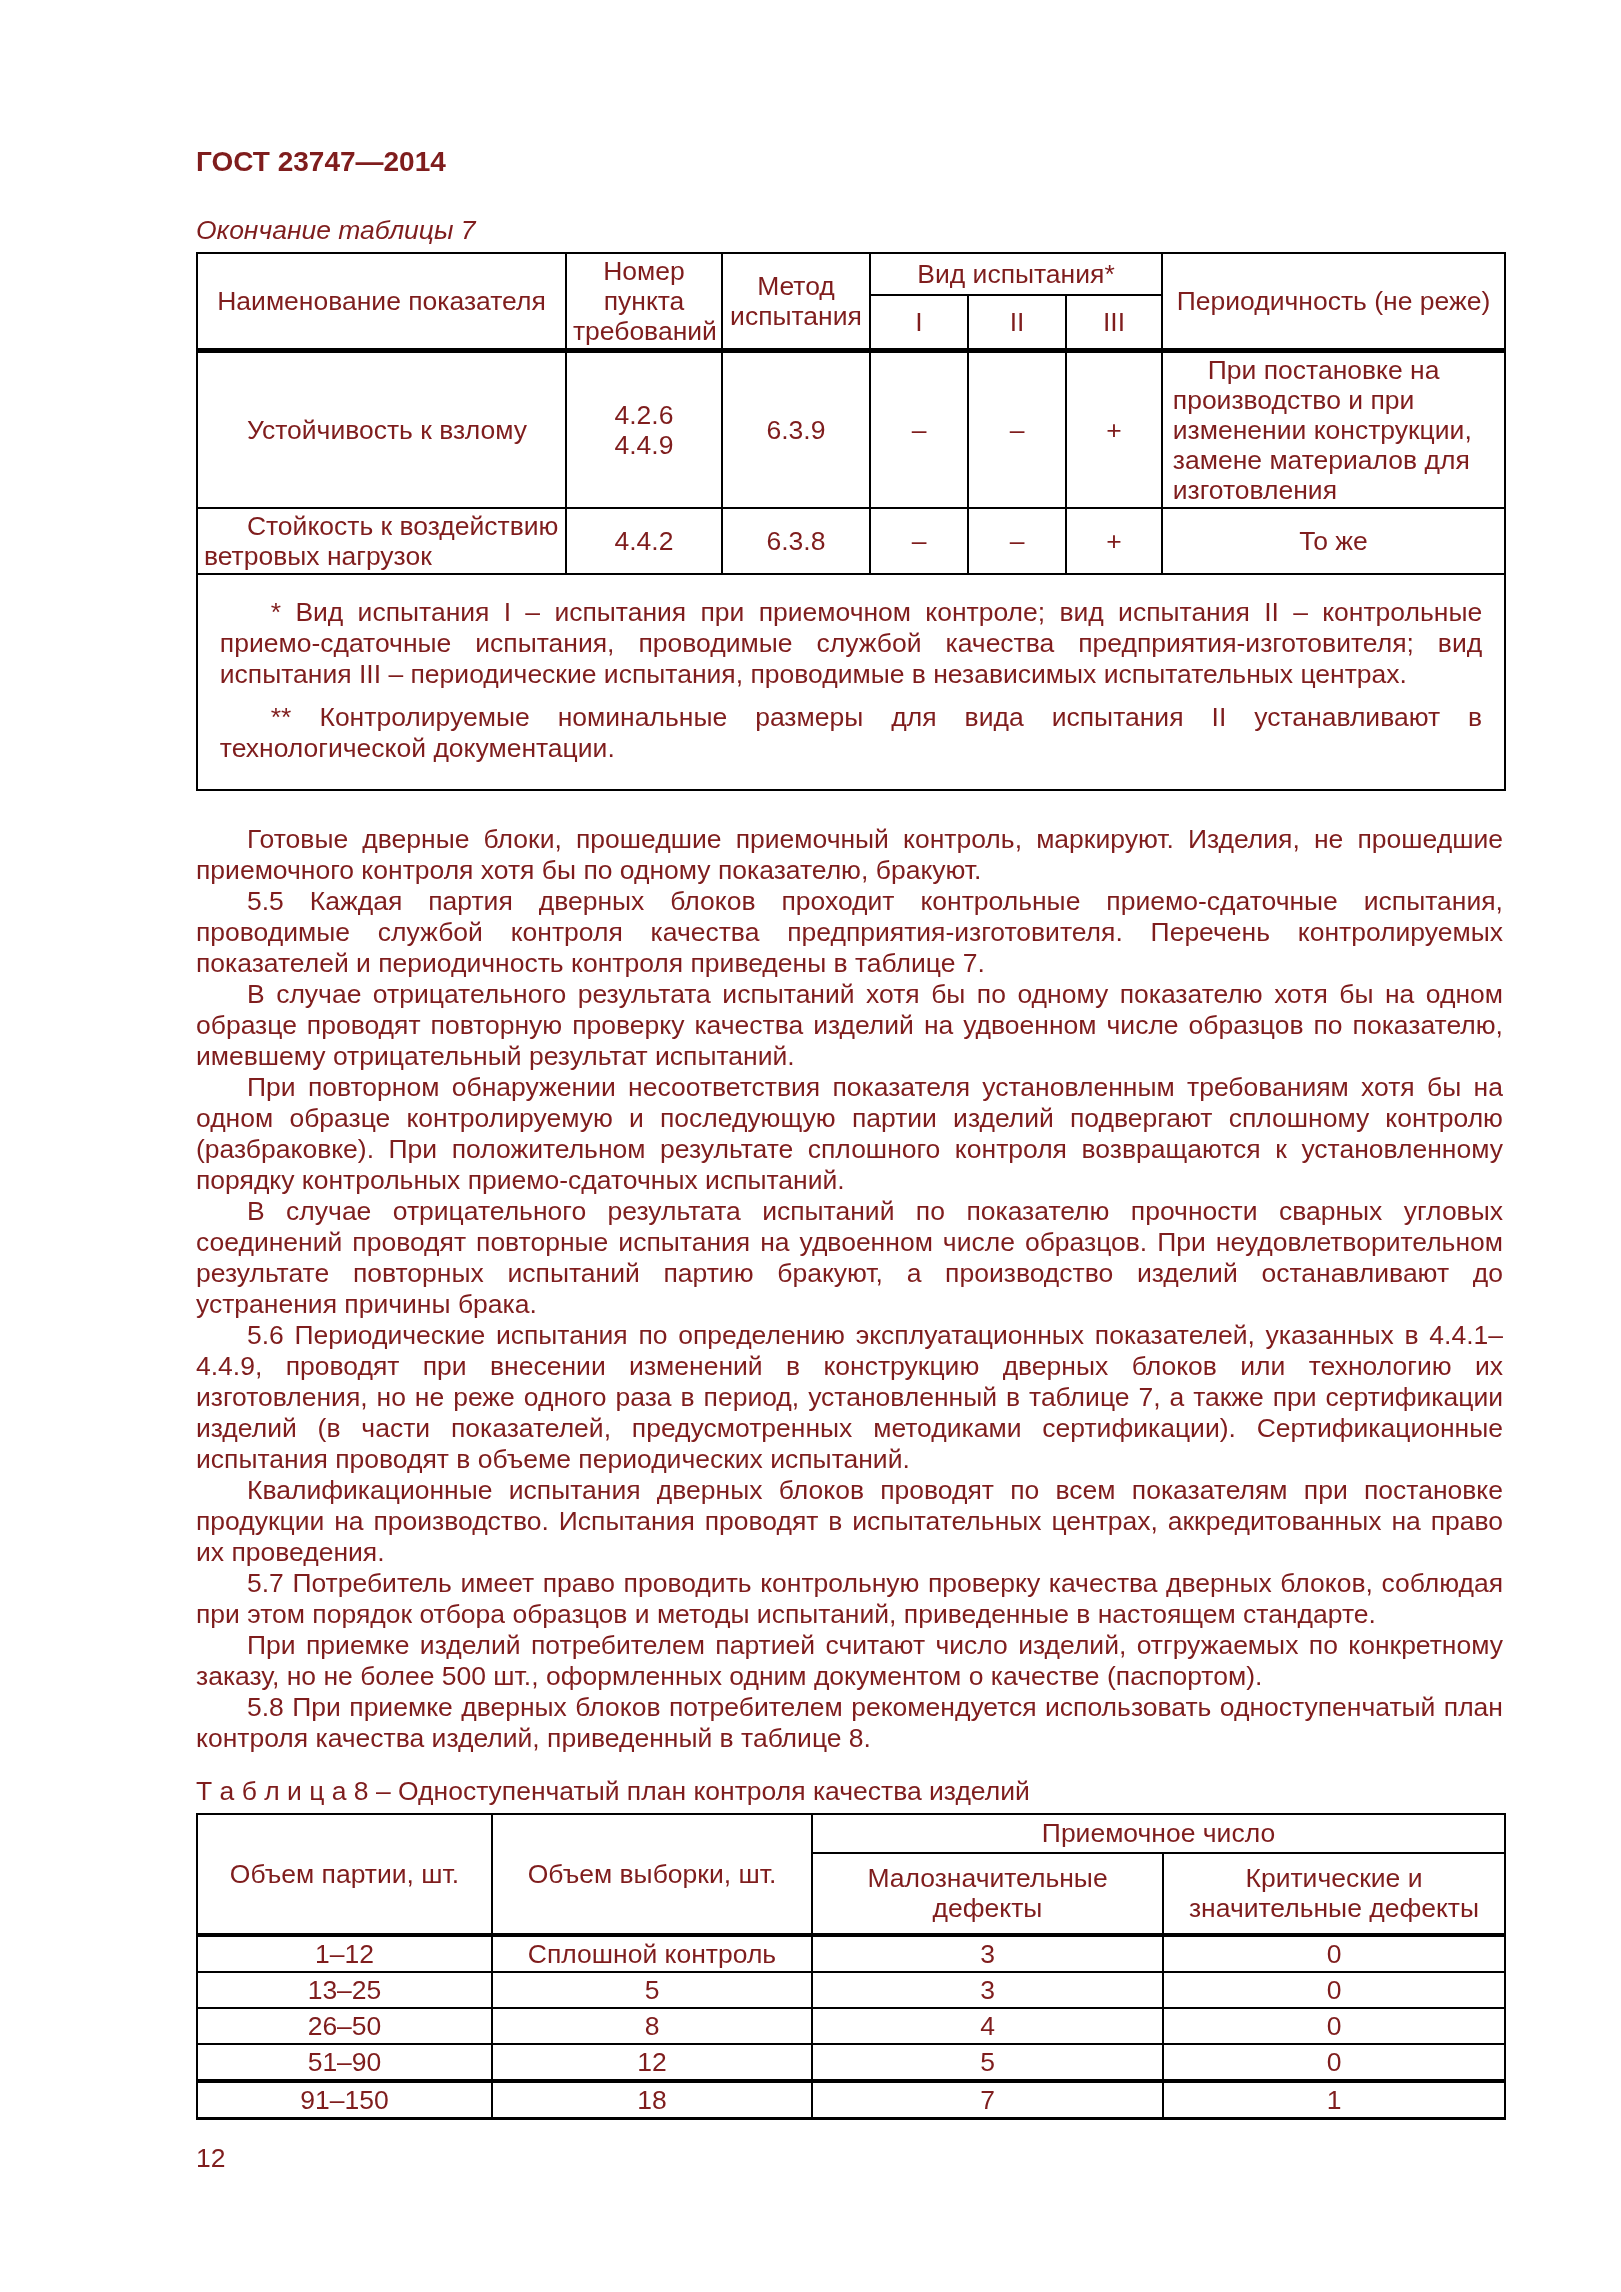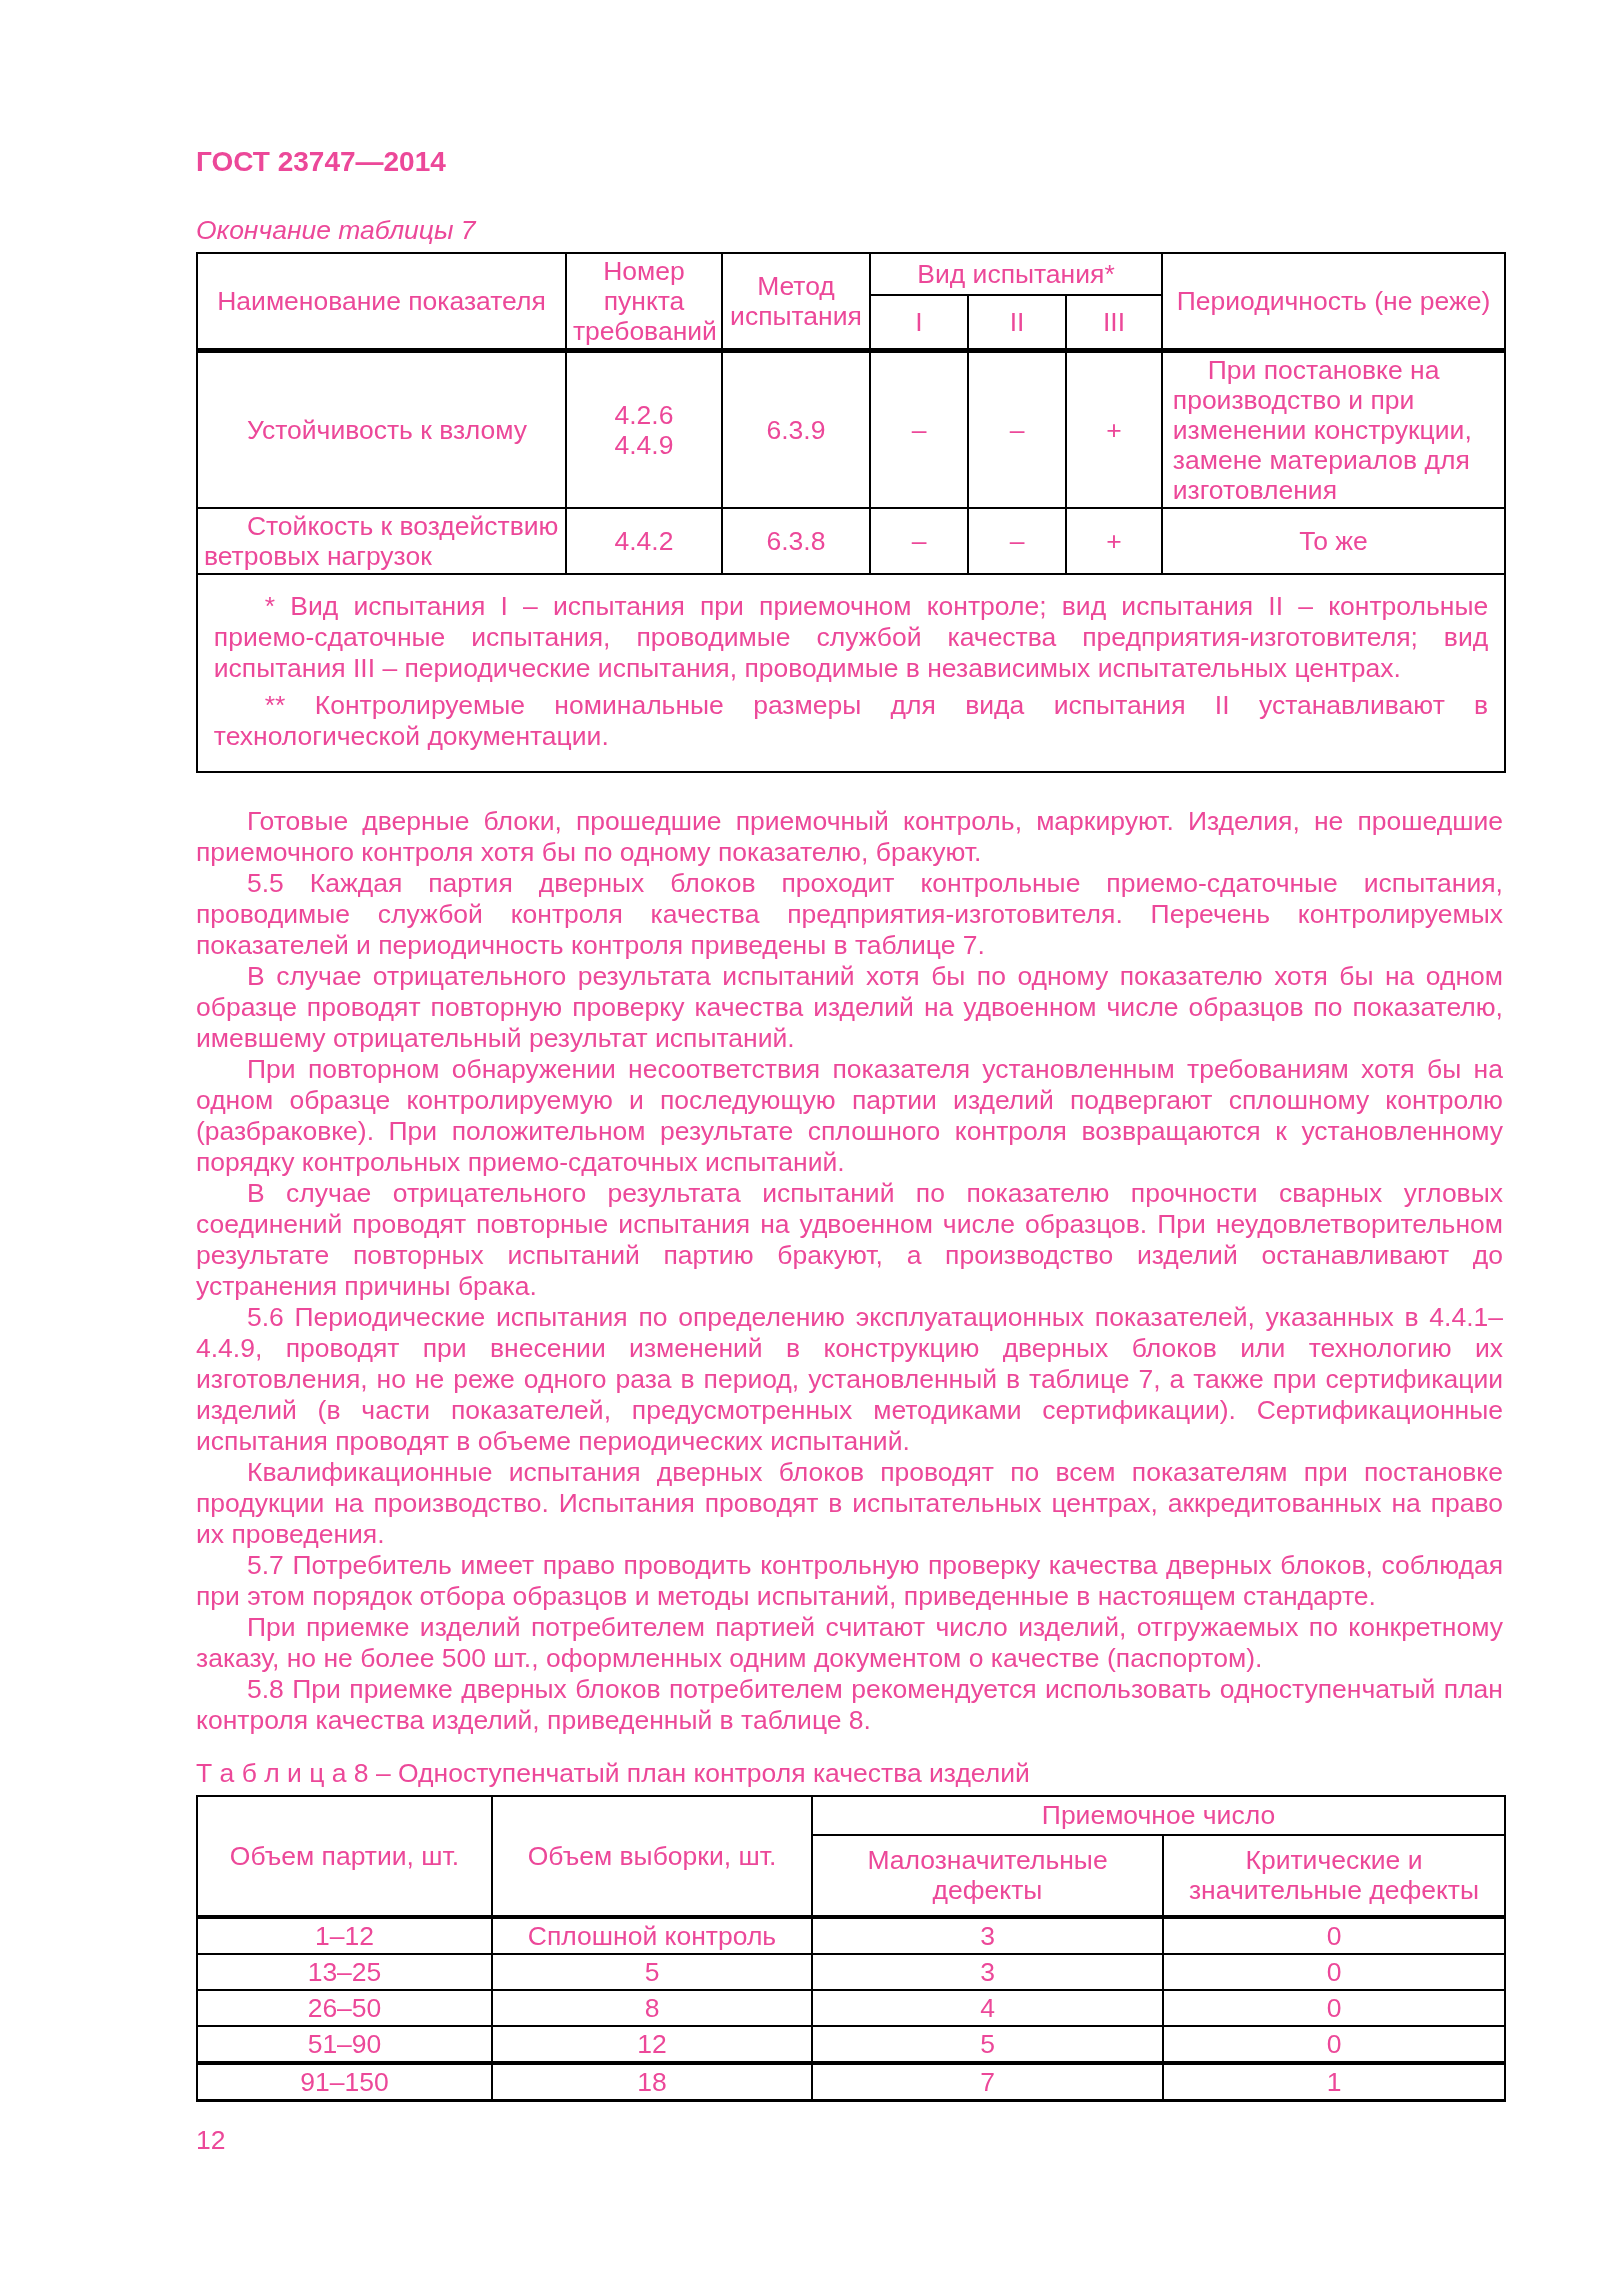--- a/index.html
+++ b/index.html
@@ -3,21 +3,21 @@
 <meta charset="utf-8">
 <style>
   html, body { margin: 0; padding: 0; background: #e8e8e8; }
   .page {
     position: relative;
     width: 1621px;
     height: 2293px;
     margin: 0 auto;
     background: #ffffff;
     font-family: "Liberation Sans", sans-serif;
-    color: #ec4899;
+    color: #7f1d1d;
     box-sizing: border-box;
     padding: 145px 118px 0 196px;
     overflow: hidden;
   }
   .doc-header {
     font-size: 28px;
     font-weight: bold;
     line-height: 33px;
   }
   .tbl-cont-label {
@@ -53,21 +53,21 @@
     padding-right: 4px;
   }
   .cell-left-block {
     text-align: left;
     text-indent: 35px;
     padding-left: 9.8px;
     padding-right: 9.8px;
   }
   .fn-cell { padding: 9.8px 9.8px 13.7px 9.8px; }
   .fn-cell p {
-    margin: 6px;
+    margin: 12px;
     text-align: justify;
     text-indent: 51px;
     font-size: 26.5px;
     line-height: 31px;
   }
   
   .bodytext { margin-top: 33px; }
   .bodytext p {
     margin: 0;
     font-size: 26.5px;

